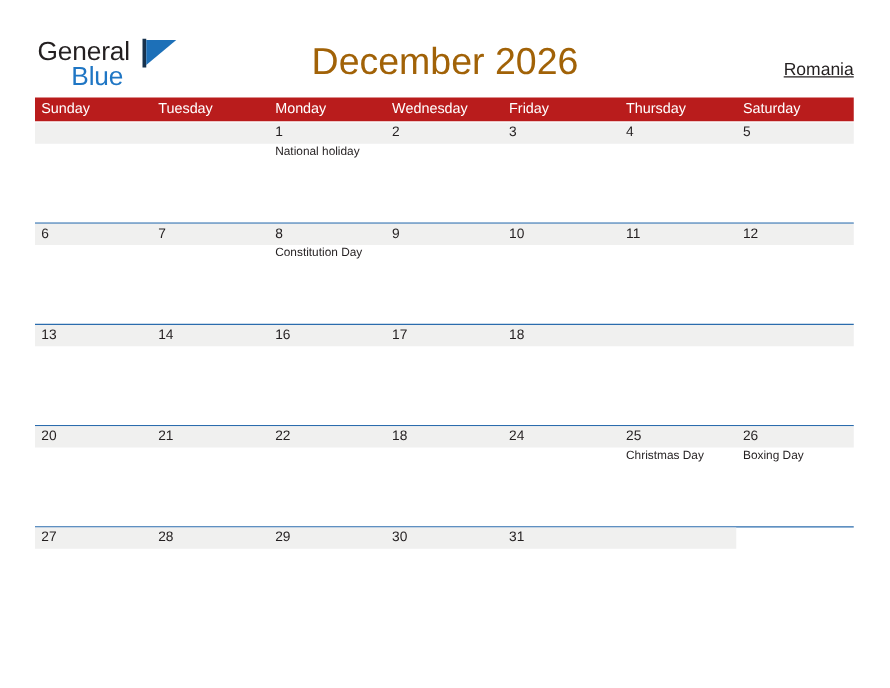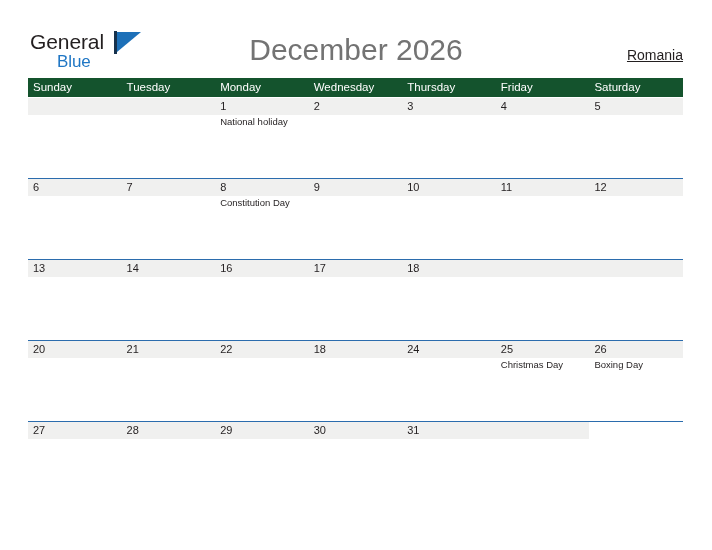--- a/index.html
+++ b/index.html
@@ -41,21 +41,21 @@
     left: 0; top: 0;
     font-size: 21px;
     line-height: 23px;
     color: #231f20;
     letter-spacing: -0.1px;
     font-family: "Liberation Sans", sans-serif;
   }
   .logo-blue {
     position: absolute;
     left: 27px; top: 20px;
-    font-size: 17px;
+    font-size: 21px;
     line-height: 23px;
     color: #1f76c4;
     letter-spacing: -0.1px;
     font-family: "Liberation Sans", sans-serif;
   }
   .logo-flag {
     position: absolute;
     left: 87px;
     top: 2px;
     width: 0; height: 0;
@@ -72,21 +72,21 @@
   }
 
   
   .cal-title {
     position: absolute;
     left: 0; top: 32px;
     width: 712px;
     text-align: center;
     font-size: 30px;
     line-height: 36px;
-    color: #737373;
+    color: #a16207;
     font-weight: normal;
     font-family: "Liberation Sans", sans-serif;
   }
 
   
   .country {
     position: absolute;
     right: 29px;
     top: 46px;
     font-size: 14px;
@@ -101,21 +101,21 @@
     position: absolute;
     left: 28px;
     top: 78px;
     width: 655px;
   }
 
   .dow-row {
     display: flex;
     width: 655px;
     height: 19px;
-    background: #14532d;
+    background: #b91c1c;
   }
   .dow-cell {
     width: 93.571px;
     height: 19px;
     color: #ffffff;
     font-size: 11.5px;
     line-height: 19px;
     padding-left: 5px;
     font-family: "Liberation Sans", sans-serif;
     white-space: nowrap;
@@ -191,22 +191,22 @@
     <div class="country">Romania</div>
   </div>
 
   <div class="calendar">
 
     <div class="dow-row">
       <div class="dow-cell">Sunday</div>
       <div class="dow-cell">Tuesday</div>
       <div class="dow-cell">Monday</div>
       <div class="dow-cell">Wednesday</div>
+      <div class="dow-cell">Friday</div>
       <div class="dow-cell">Thursday</div>
-      <div class="dow-cell">Friday</div>
       <div class="dow-cell">Saturday</div>
     </div>
 
     <div class="week">
       <div class="week-band"></div>
       <div class="week-cells">
         <div class="day-cell empty">
           
           
         </div>

